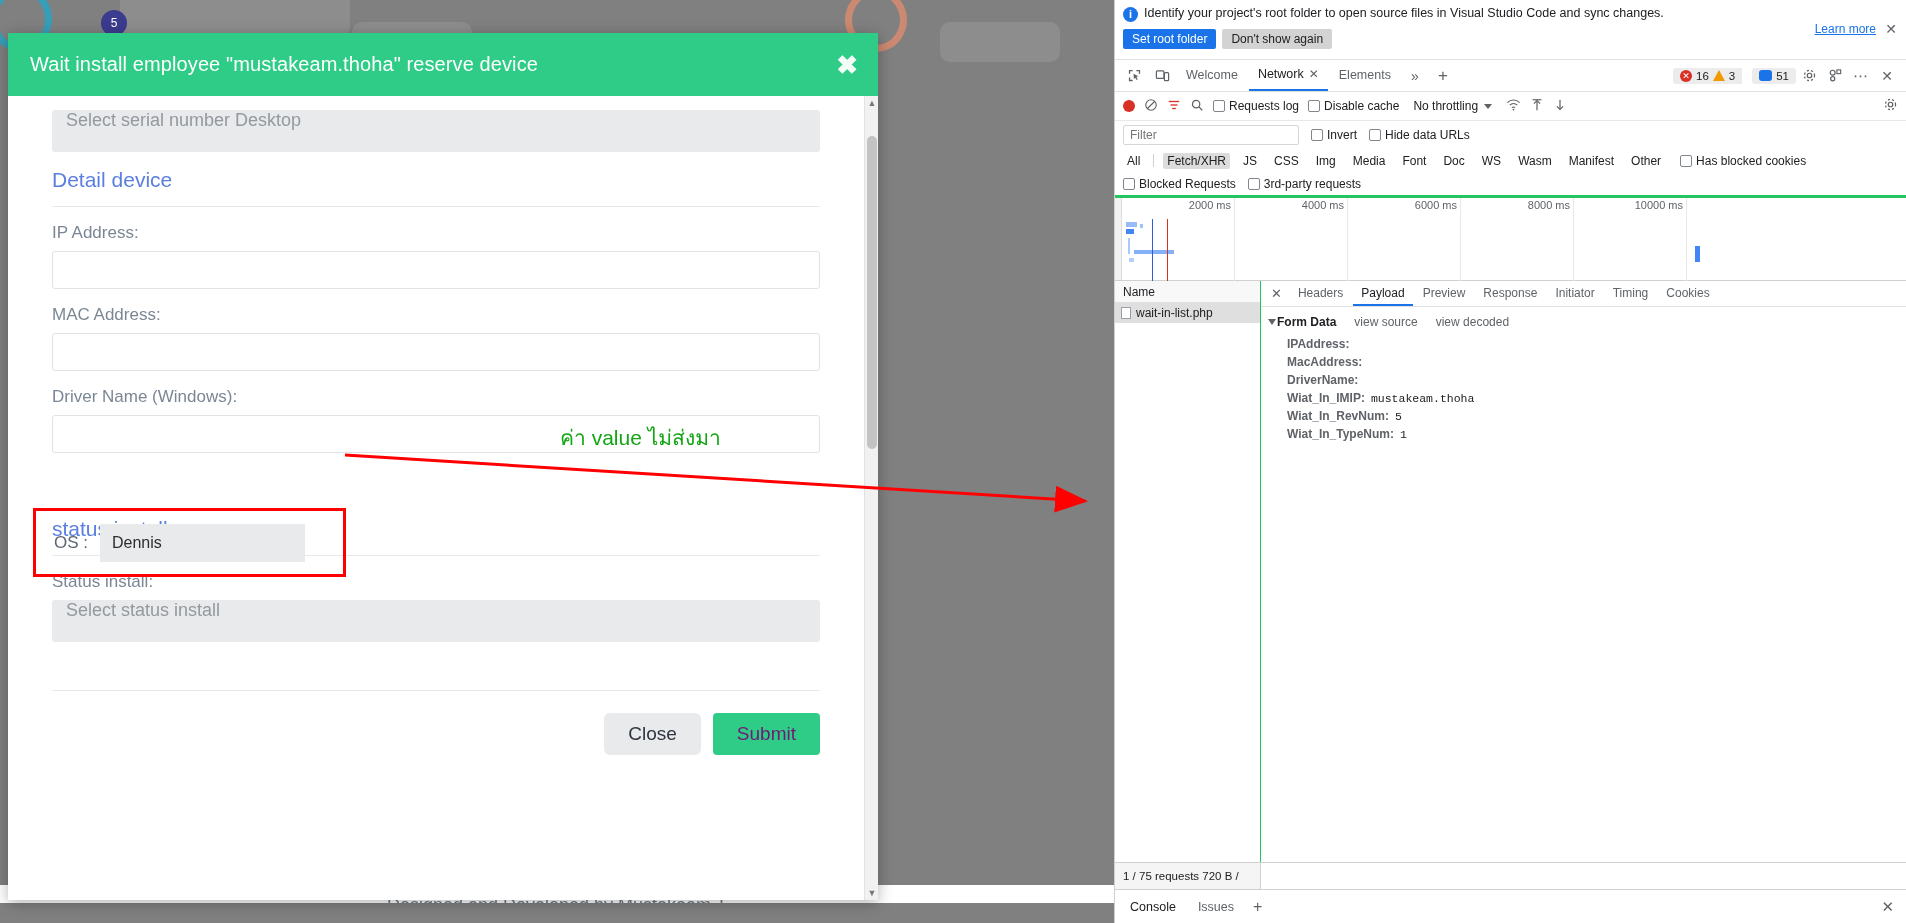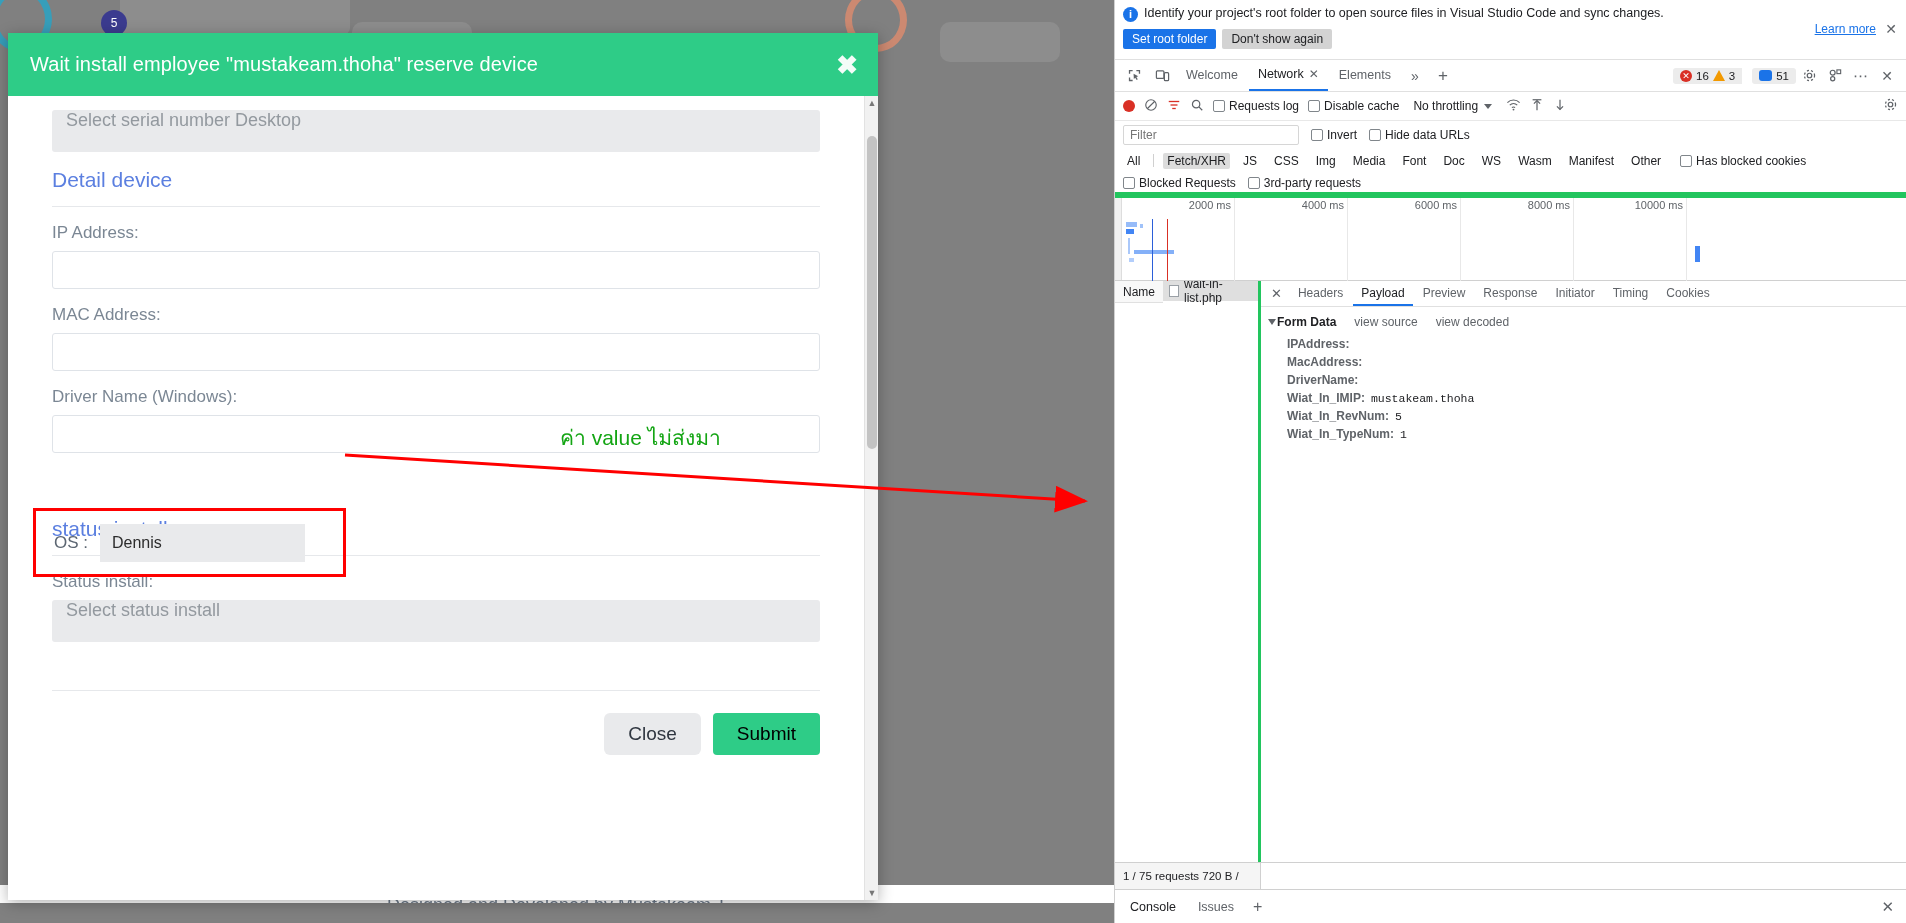--- a/index.html
+++ b/index.html
@@ -253,21 +253,21 @@
   }
   #dt-typerow {
     flex: 0 0 25px; display: flex; align-items: center; gap: 9px;
     padding: 0 8px; font-size: 12px; background: #fff;
   }
   .type-chip { cursor: pointer; color: #202124; padding: 1px 4px; }
   .type-chip.sel { background: #dcdcdc; border-radius: 2px; }
   .vdiv { width: 1px; height: 13px; background: #d0d0d0; }
   #dt-blockrow {
     flex: 0 0 25px; display: flex; align-items: center; gap: 12px;
-    padding: 0 8px; font-size: 12px; border-bottom: 6px solid #22c55e;
+    padding: 0 8px; font-size: 12px; border-bottom: 3px solid #22c55e;
     background: #fff;
   }
 
   
   #dt-overview {
     flex: 0 0 83px; border-bottom: 1px solid #d0d0d0;
     position: relative; background: #fff; display: flex;
   }
   #ov-gutter { width: 7px; background: #f1f1f1; border-right: 1px solid #ddd; }
   #ov-canvas { flex: 1; position: relative; }
@@ -278,22 +278,22 @@
     position: absolute; right: 3px; top: 1px; font-size: 11px; color: #5f6368;
     white-space: nowrap;
   }
   .ov-bar { position: absolute; background: #4285f4; }
   .ov-line-blue { position: absolute; width: 1px; background: #2b5fd9; }
   .ov-line-red  { position: absolute; width: 1px; background: #d93025; }
 
   
   #dt-main { flex: 1 1 auto; display: flex; min-height: 0; }
   #dt-list {
-    width: 146px; border-right: 3px solid #22c55e; display: flex;
-    flex-direction: row; background: #fff;
+    width: 146px; border-right: 1px solid #22c55e; display: flex;
+    flex-direction: column; background: #fff;
   }
   #dt-list-head {
     height: 22px; border-bottom: 1px solid #e0e0e0; font-size: 12px;
     display: flex; align-items: center; padding: 0 8px; color: #202124;
     background: #f8f8f8;
   }
   .req-row {
     height: 20px; display: flex; align-items: center; gap: 5px;
     padding: 0 6px; font-size: 12px; background: #dfdfdf; cursor: pointer;
   }
@@ -404,21 +404,21 @@
 
           <div class="field-label">Status install:</div>
           <div class="select-grey">
             <span>Select status install</span>
           </div>
 
           <hr class="sep" style="margin-top:48px;">
 
           <div style="display:flex;justify-content:flex-end;gap:12px;margin-top:22px;">
             <button style="background:#e9eaec;border:none;color:#2f3640;font-size:19px;padding:10px 24px;border-radius:6px;cursor:pointer;font-family:'Liberation Sans',sans-serif;">Close</button>
-            <button style="background:#2ecc87;border:none;color:#000000;font-size:19px;padding:10px 24px;border-radius:4px;cursor:pointer;font-family:'Liberation Sans',sans-serif;">Submit</button>
+            <button style="background:#2ecc87;border:none;color:#701a75;font-size:19px;padding:10px 24px;border-radius:4px;cursor:pointer;font-family:'Liberation Sans',sans-serif;">Submit</button>
           </div>
         </div>
 
         <div id="os-row">
           <span id="os-label">OS :</span>
           <div id="os-select">
             <span>Dennis</span>
           </div>
         </div>
 

